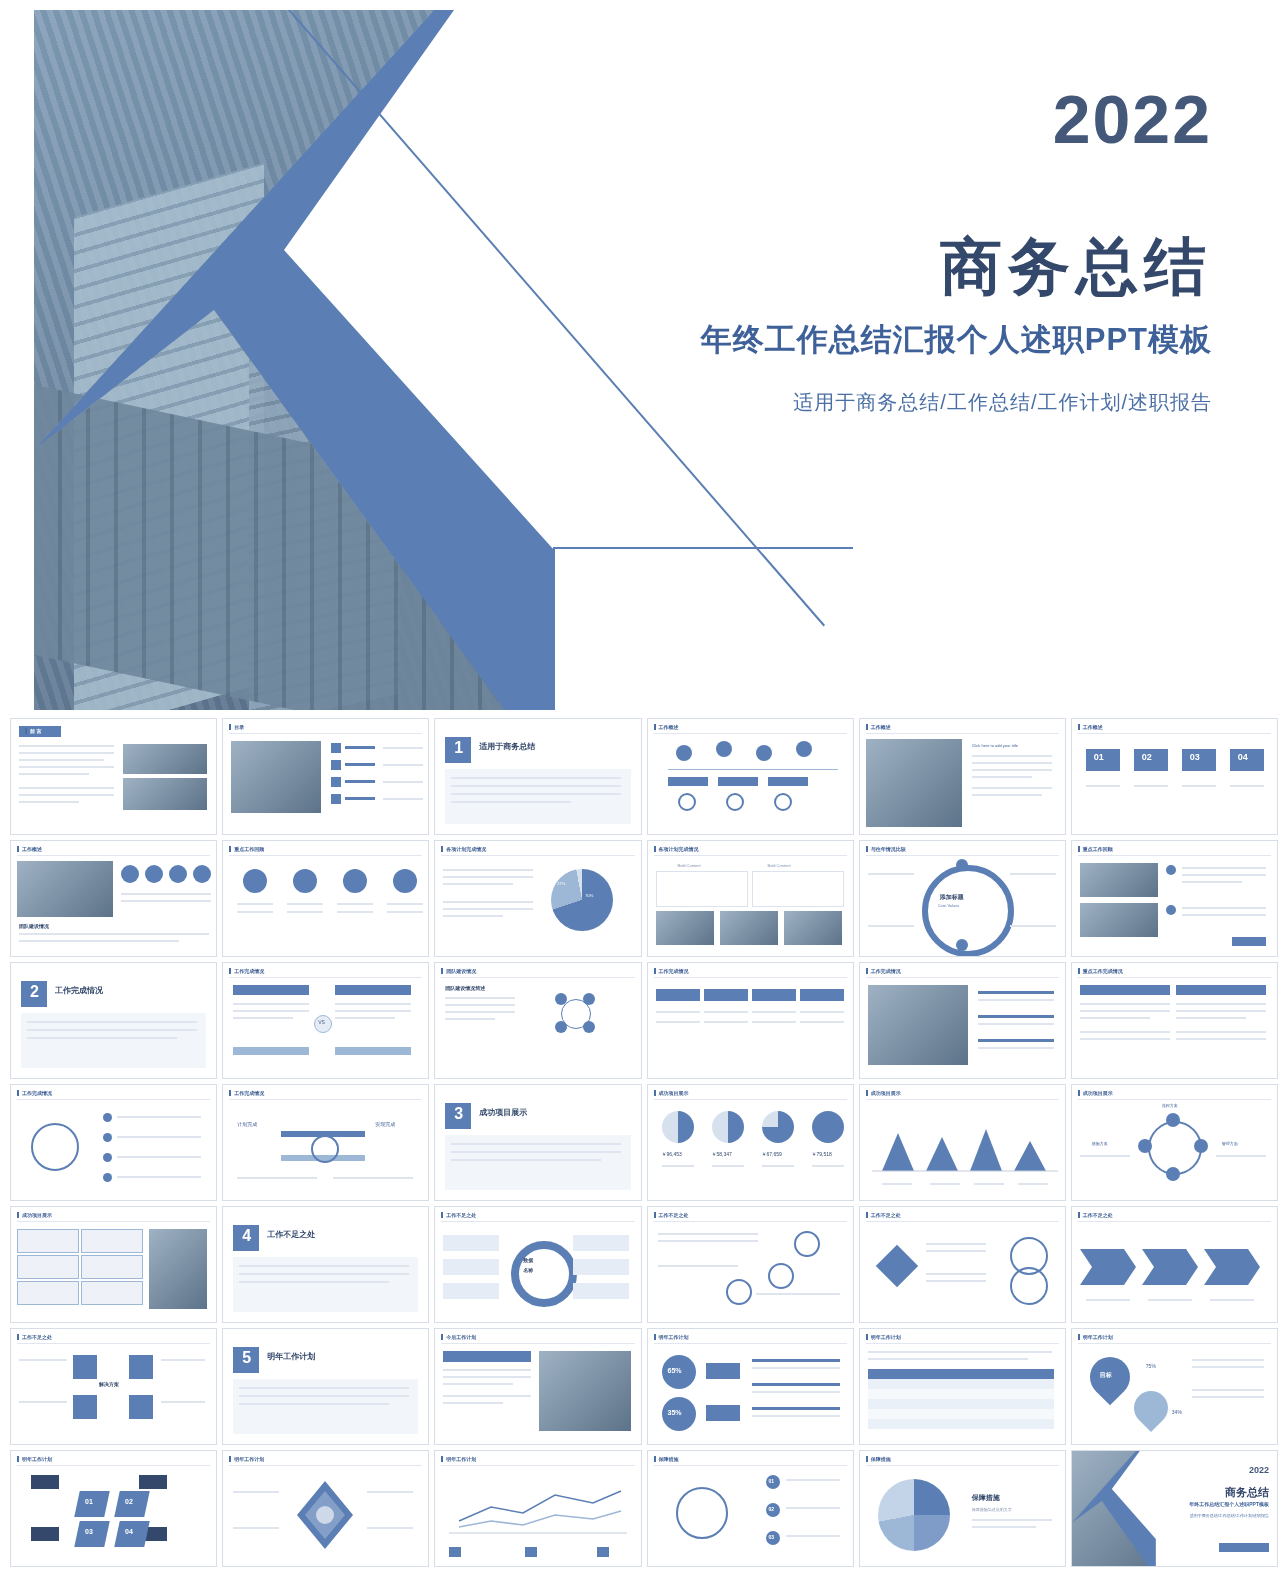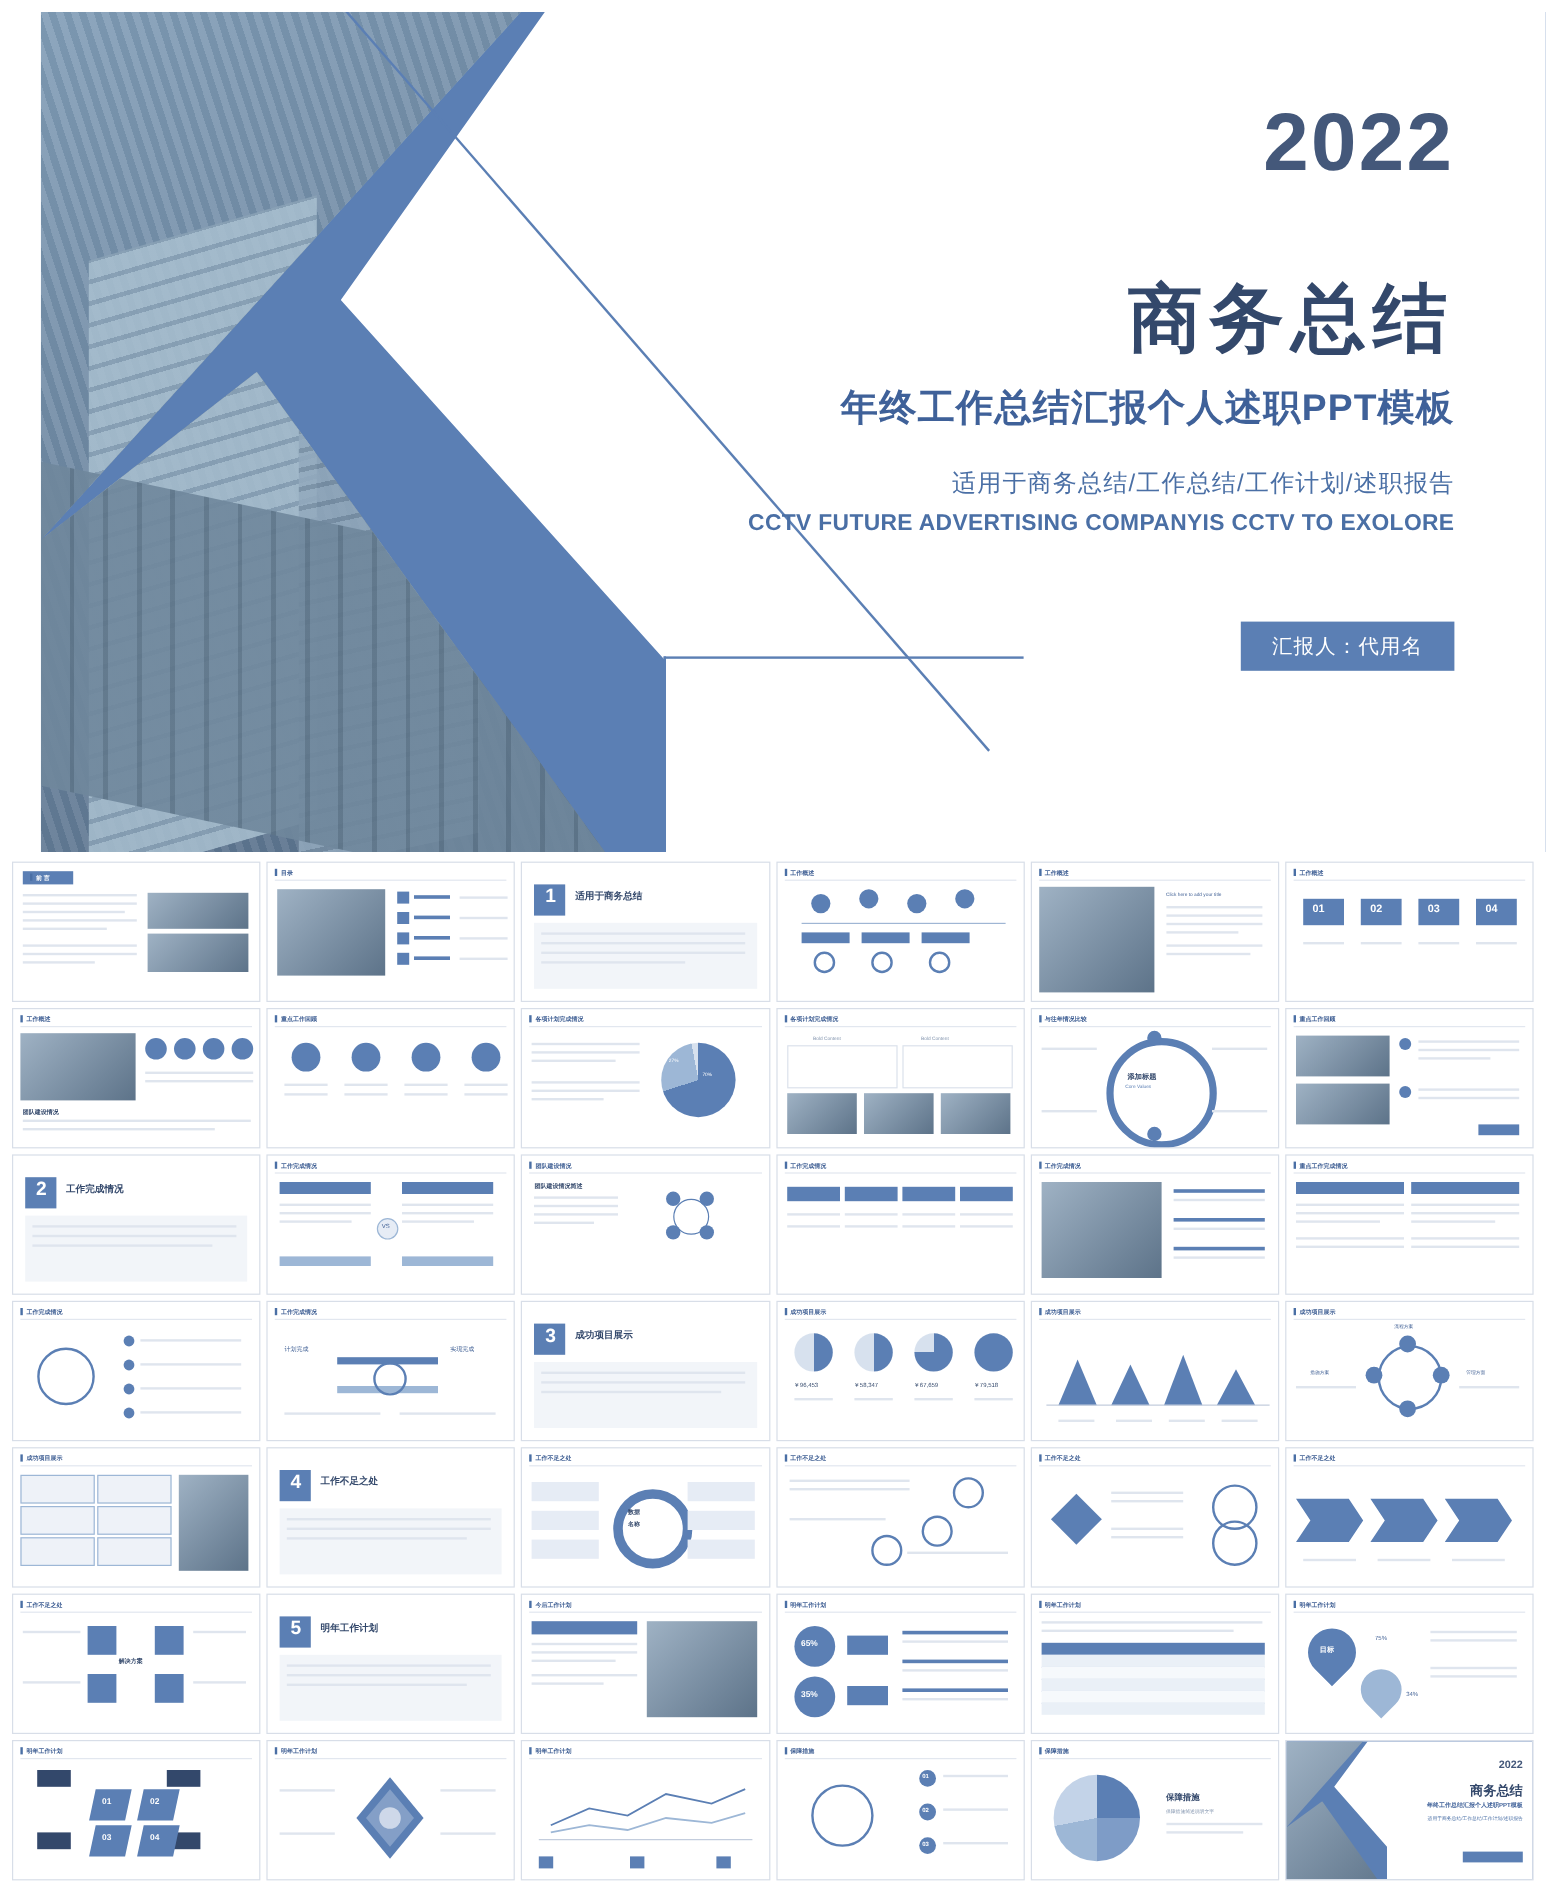--- a/index.html
+++ b/index.html
@@ -87,22 +87,20 @@
     <div class="white-wedge"></div>
     <div class="diag-line"></div>
     <div class="vline"></div>
     <div class="hline"></div>
 
     <div class="cover-text">
       <div class="year">2022</div>
       <div class="maintitle">商务总结</div>
       <div class="subtitle">年终工作总结汇报个人述职PPT模板</div>
       <div class="desc">适用于商务总结/工作总结/工作计划/述职报告</div>
-      <div class="eng">CCTV FUTURE ADVERTISING COMPANYIS CCTV TO EXOLORE</div>
-      <div><span class="speaker">汇报人：代用名</span></div>
     </div>
   </div>
 
   <div class="grid">
 
     <div class="slide">
       <div class="chip" style="left:8px;top:7px;width:42px;height:11px;"></div>
       <div class="hdr" style="left:14px;top:9px;color:#fff;z-index:2">前 言</div>
       <div class="txtline" style="left:8px;top:26px;width:95px"></div>
         <div class="txtline" style="left:8px;top:33px;width:95px"></div>

